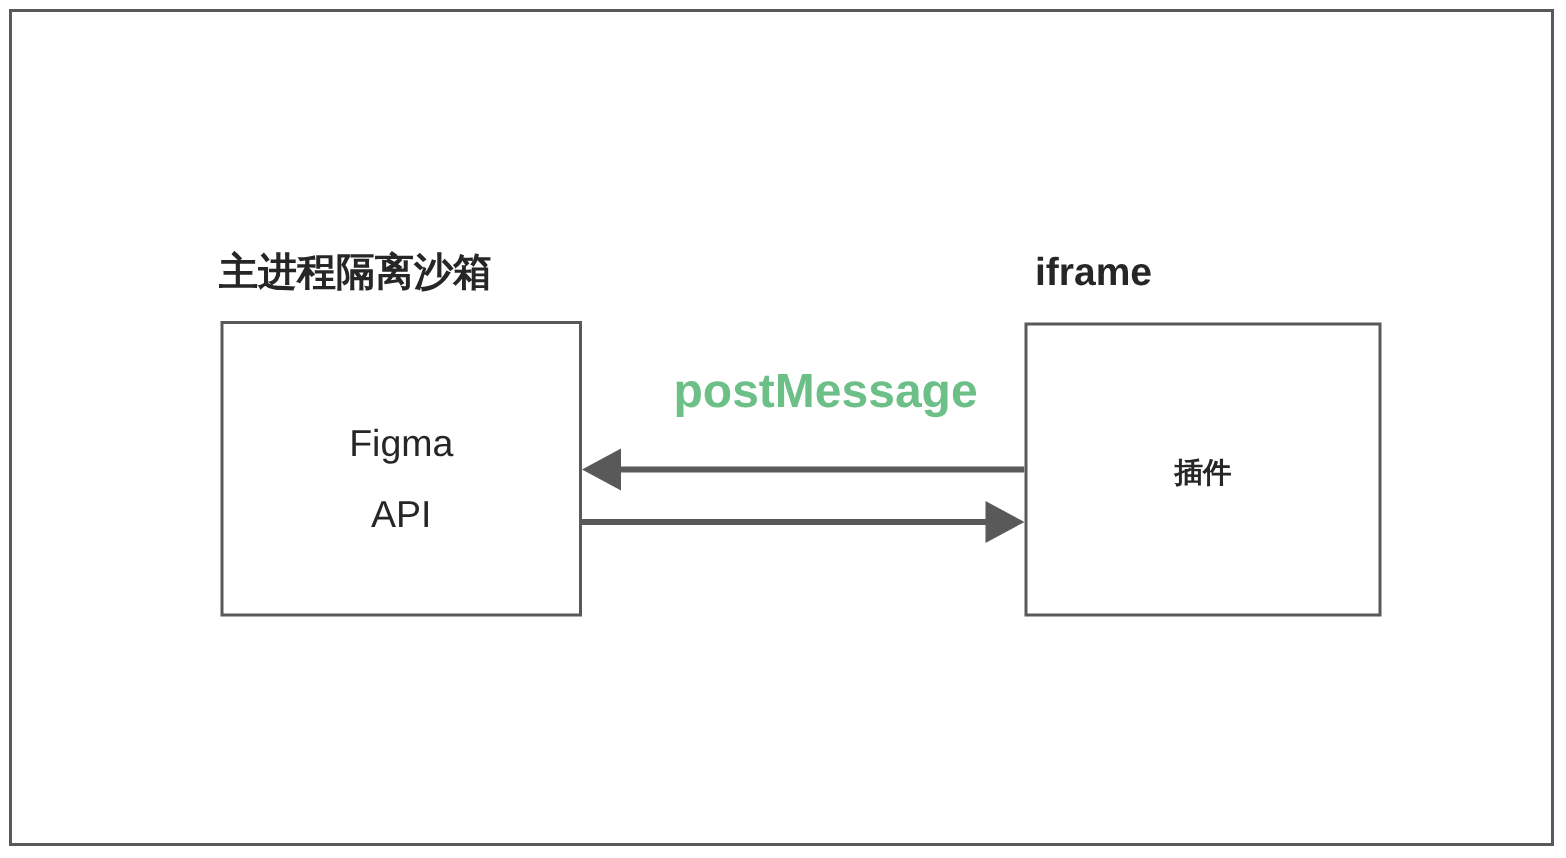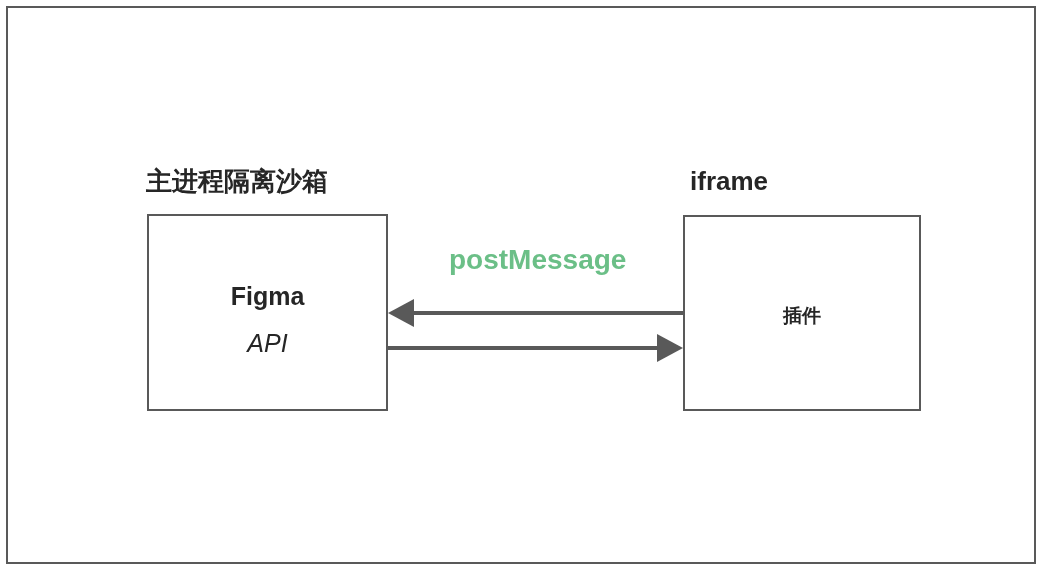--- a/index.html
+++ b/index.html
@@ -75,45 +75,44 @@
     text-align: center;
     color: #262626;
     white-space: nowrap;
   }
   #text-figma {
     left: 147px;
     top: 281px;
     width: 241px;
     font-size: 25px;
     line-height: 30px;
-    font-weight: bold;
+    font-weight: normal;
   }
   #text-api {
     left: 147px;
     top: 328px;
     width: 241px;
     font-size: 25px;
     line-height: 30px;
     font-weight: normal;
-    font-style: italic;
   }
   #text-plugin {
     left: 683px;
     top: 301px;
     width: 238px;
     font-size: 19px;
     line-height: 30px;
     font-weight: bold;
   }
   
   #edge-label {
     position: absolute;
     left: 449px;
     top: 246px;
-    font-size: 28px;
+    font-size: 32px;
     font-weight: bold;
     color: #6bbf87;
     white-space: nowrap;
     line-height: 28px;
   }
   
   #arrows {
     position: absolute;
     left: 0;
     top: 0;

